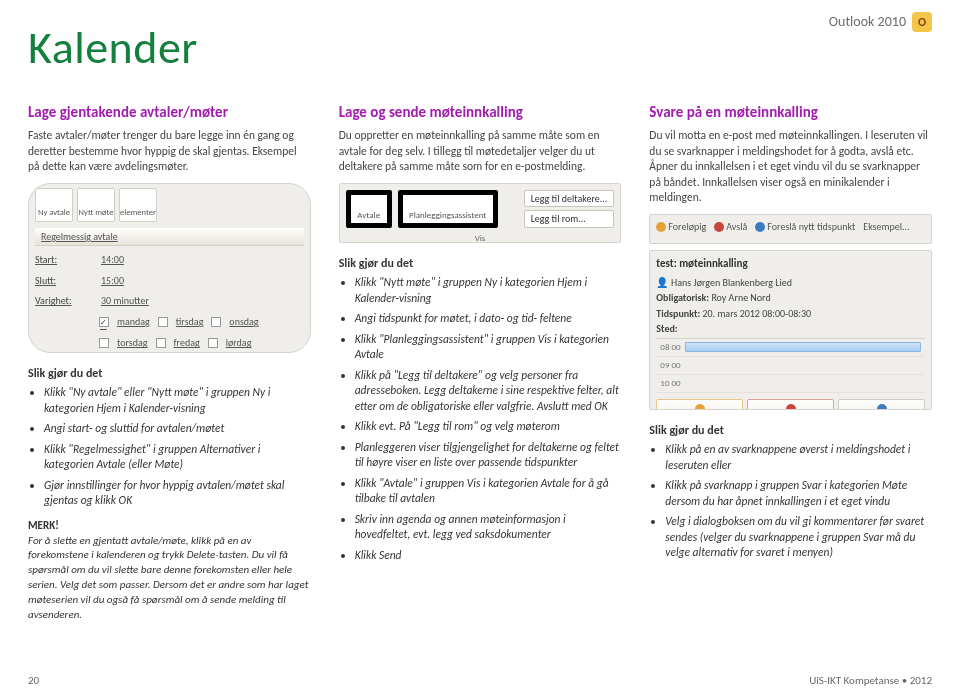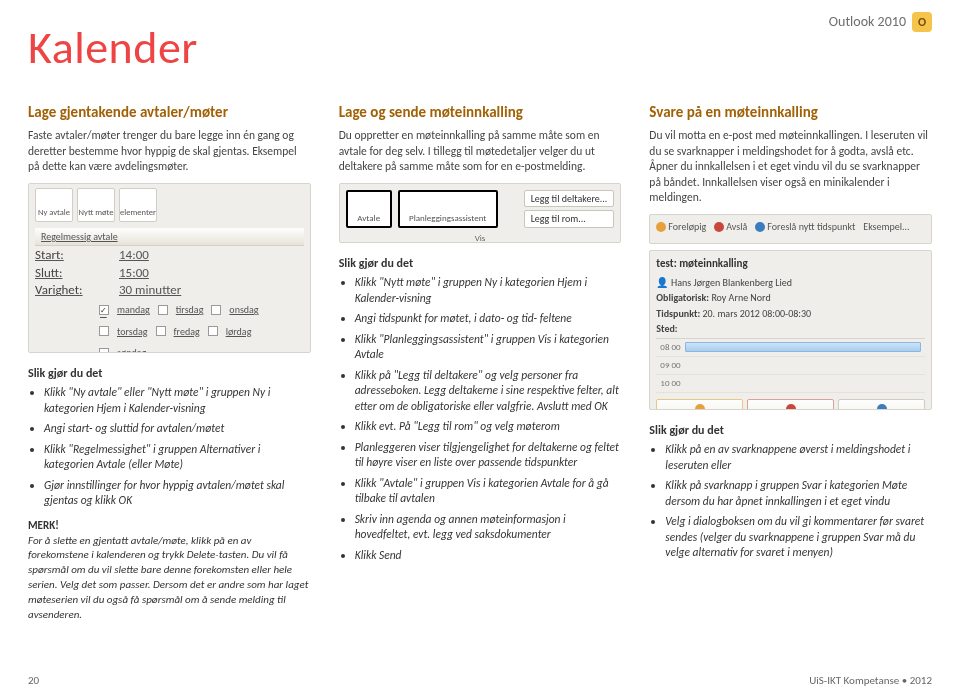--- a/index.html
+++ b/index.html
@@ -27,51 +27,51 @@
     width: 20px; height: 20px;
     background: #f4c44b;
     border-radius: 4px;
     position: relative;
     display: flex; align-items: center; justify-content: center;
     font-weight: bold; font-size: 12px; color: #7b4b10;
   }
   h1.page-title {
     font-size: 46px;
     font-weight: 300;
-    color: #ef4444;
+    color: #15803d;
     letter-spacing: 0.5px;
     margin-bottom: 24px;
   }
   .columns {
     display: flex;
     gap: 28px;
   }
   .col { flex: 1; min-width: 0; }
   h2.section {
     font-size: 15px;
     font-weight: 600;
-    color: #a16207;
+    color: #a21caf;
     margin-bottom: 6px;
   }
   p.intro {
     font-size: 11.5px;
     color: #444;
     margin-bottom: 8px;
   }
   .img-placeholder {
     background: #efeeea;
     border: 1px solid #d6d4cc;
     border-radius: 2px;
     width: 100%;
     position: relative;
     overflow: hidden;
     font-size: 10px;
     color: #555;
   }
-  .img-placeholder.h1 { height: 170px; }
+  .img-placeholder.h1 { height: 170px; border-radius: 22px; }
   .img-placeholder.h2 { height: 60px; }
   .img-placeholder.h3 { height: 30px; }
   .img-placeholder.h4 { height: 160px; }
   .img-placeholder .label-chip {
     position: absolute;
     background:#fff;
     border:1px solid #c8c6bd;
     border-radius:2px;
     padding:1px 6px;
     font-size:10px;
@@ -104,21 +104,21 @@
     font-size: 11px;
     color:#666;
   }
   .col2-lower { margin-top: 10px; }
   
   .ribbon-vis {
     display:flex; flex-direction:column; gap:4px; padding:6px;
   }
   .ribbon-row { display:flex; gap:6px; align-items:center; }
   .ribbon-big {
-    width:46px; height:38px; background:#fff; border:2px solid #000000; border-radius:2px;
+    width:46px; height:38px; background:#fff; border:5px solid #000000; border-radius:2px;
     display:flex; align-items:flex-end; justify-content:center; font-size:9px; padding-bottom:2px;
   }
   
   .resp-ribbon {
     height: 24px;
     display:flex; align-items:center; gap:8px; padding:0 6px;
     font-size:10px;
   }
   .resp-ribbon span { display:flex; align-items:center; gap:2px; }
   .dot { width:10px;height:10px;border-radius:50%; display:inline-block; }
@@ -141,21 +141,21 @@
   .mini-btn.green{ border-color:#9fd08e;}
   .mini-btn.orange{border-color:#e8c786;}
   .mini-btn.red{border-color:#dba09b;}
   .dropdown {
     margin-top:6px; background:#fff; border:1px solid #cfccc1; border-radius:2px; padding:3px 6px; font-size:10px;
     display:flex; justify-content:space-between; align-items:center;
   }
   
   .dlg { padding:6px;text-decoration:underline; }
   .dlg-titlebar { background:linear-gradient(#fefefe,#e6e3d8); border-bottom:1px solid #d2cfc4; padding:2px 6px; font-size:10px; color:#555;}
-  .dlg-row { display:flex; gap:24px; align-items:center; margin:0 0; font-size:13px;}
+  .dlg-row { display:flex; gap:6px; align-items:center; margin:7px 0; font-size:10px;}
   .dlg-row .lbl{ width:60px; color:#444;}
   .dlg-days { display:flex; flex-wrap:wrap; gap:8px; margin:4px 0 4px 64px; font-size:10px;}
   .dlg-days label{ display:flex; gap:8px; align-items:center;}
   .chk{ width:10px;height:10px;border:1px solid #999; background:#fff; display:inline-block;}
   .chk.on::after{content:"✓"; font-size:8px; position:relative; top:-3px; left:0; color:#333;}
   .ribbon-strip {
     display:flex; gap:4px; padding:4px 6px 0 6px;
   }
   .ribbon-strip .rb {
     width:38px; height:34px; background:#fff; border:1px solid #d0cec6; border-radius:2px;

